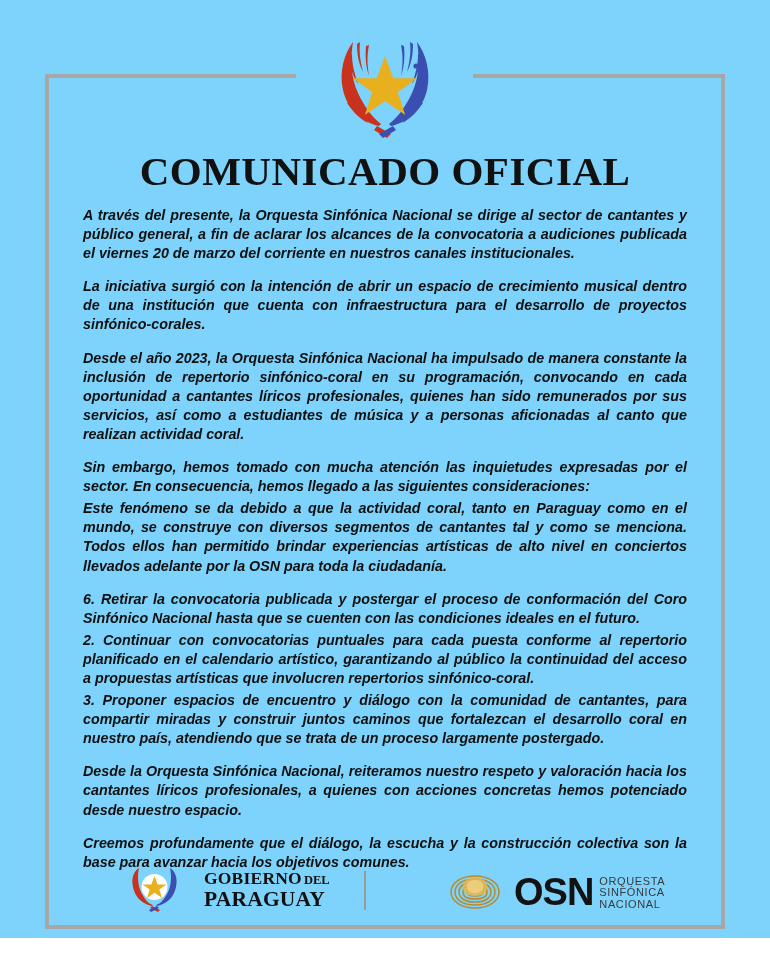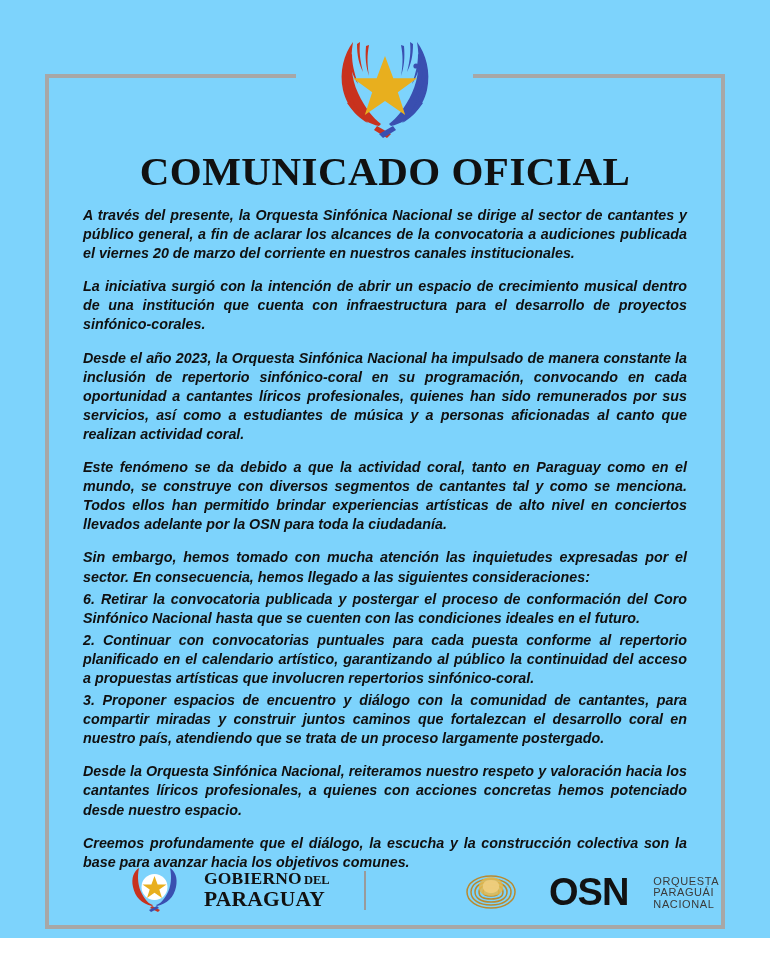--- a/index.html
+++ b/index.html
@@ -116,25 +116,25 @@
     font-family: "Liberation Serif", serif;
     font-weight: bold;
     color: #111111;
     line-height: 1.0;
   }
   .gov-gn1 { font-size: 17.5px; }
   .gov-gn2 { font-size: 21.5px; margin-top: 2px; }
 
   .osn-logo {
     position: absolute;
-    left: 408px;
+    left: 392px;
     top: 8px;
     display: flex;
     align-items: center;
-    gap: 20px;
+    gap: 1px;
   }
   .osn-mark { width: 76px; height: 44px; }
   .osn-mark svg { display: block; width: 100%; height: 100%; }
   .osn-wordmark {
     font-family: "Liberation Sans", sans-serif;
     font-weight: bold;
     font-size: 38px;
     letter-spacing: -1px;
     color: #121212;
     line-height: 1;
@@ -188,22 +188,22 @@
       <polygon fill="#E8AF1E" points="68,26 76.3,48.2 100,48.2 80.8,62.2 88.2,85 68,71 47.8,85 55.2,62.2 36,48.2 59.7,48.2"></polygon>
     </svg>
   </div>
 
   <div class="title">COMUNICADO OFICIAL</div>
 
   <div class="body-copy">
     <p class="para">A través del presente, la Orquesta Sinfónica Nacional se dirige al sector de cantantes y público general, a fin de aclarar los alcances de la convocatoria a audiciones publicada el viernes 20 de marzo del corriente en nuestros canales institucionales.</p>
     <p class="para">La iniciativa surgió con la intención de abrir un espacio de crecimiento musical dentro de una institución que cuenta con infraestructura para el desarrollo de proyectos sinfónico-corales.</p>
     <p class="para">Desde el año 2023, la Orquesta Sinfónica Nacional ha impulsado de manera constante la inclusión de repertorio sinfónico-coral en su programación, convocando en cada oportunidad a cantantes líricos profesionales, quienes han sido remunerados por sus servicios, así como a estudiantes de música y a personas aficionadas al canto que realizan actividad coral.</p>
+    <p class="para tight">Sin embargo, hemos tomado con mucha atención las inquietudes expresadas por el sector. En consecuencia, hemos llegado a las siguientes consideraciones:</p>
     <p class="para">Este fenómeno se da debido a que la actividad coral, tanto en Paraguay como en el mundo, se construye con diversos segmentos de cantantes tal y como se menciona. Todos ellos han permitido brindar experiencias artísticas de alto nivel en conciertos llevados adelante por la OSN para toda la ciudadanía.</p>
-    <p class="para tight">Sin embargo, hemos tomado con mucha atención las inquietudes expresadas por el sector. En consecuencia, hemos llegado a las siguientes consideraciones:</p>
     <p class="para tight">6.  Retirar la convocatoria publicada y postergar el proceso de conformación del Coro Sinfónico Nacional hasta que se cuenten con las condiciones ideales en el futuro.</p>
     <p class="para tight">2. Continuar con convocatorias puntuales para cada puesta conforme al repertorio planificado en el calendario artístico, garantizando al público la continuidad del acceso a propuestas artísticas que involucren repertorios sinfónico-coral.</p>
     <p class="para">3.  Proponer espacios de encuentro y diálogo con la comunidad de cantantes, para compartir miradas y construir juntos caminos que fortalezcan el desarrollo coral en nuestro país, atendiendo que se trata de un proceso largamente postergado.</p>
     <p class="para">Desde la Orquesta Sinfónica Nacional, reiteramos nuestro respeto y valoración hacia los cantantes líricos profesionales, a quienes con acciones concretas hemos potenciado desde nuestro espacio.</p>
     <p class="para">Creemos profundamente que el diálogo, la escucha y la construcción colectiva son la base para avanzar hacia los objetivos comunes.</p>
   </div>
 
   <div class="footer">
 
     <div class="gov-logo">
@@ -236,20 +236,20 @@
             <path d="M38 15 C30.5 15 26 17.6 26 22 C26 26.4 30.5 29 38 29 C45.5 29 50 26.4 50 22 C50 17.6 45.5 15 38 15 Z"></path>
             <path d="M38 18 C33 18 30 19.6 30 22 C30 24.4 33 26 38 26 C43 26 46 24.4 46 22 C46 19.6 43 18 38 18 Z"></path>
           </g>
           <path d="M38 7 C30 7 25 12 26 19 C27 24 32 26 38 26 C44 26 49 24 50 19 C51 12 46 7 38 7 Z" fill="#E3B84F" opacity="0.85"></path>
           <path d="M38 10 C32 10 29 13.5 30 18 C31 21.5 34 23 38 23 C42 23 45 21.5 46 18 C47 13.5 44 10 38 10 Z" fill="#F0CE80" opacity="0.9"></path>
         </svg>
       </div>
       <div class="osn-wordmark">OSN</div>
       <div class="osn-sub">
         <div>ORQUESTA</div>
-        <div>PARAGUÁI</div>
+        <div>SINFÓNICA</div>
         <div>NACIONAL</div>
       </div>
     </div>
 
   </div>
 
 </div>
 
 </body></html>

